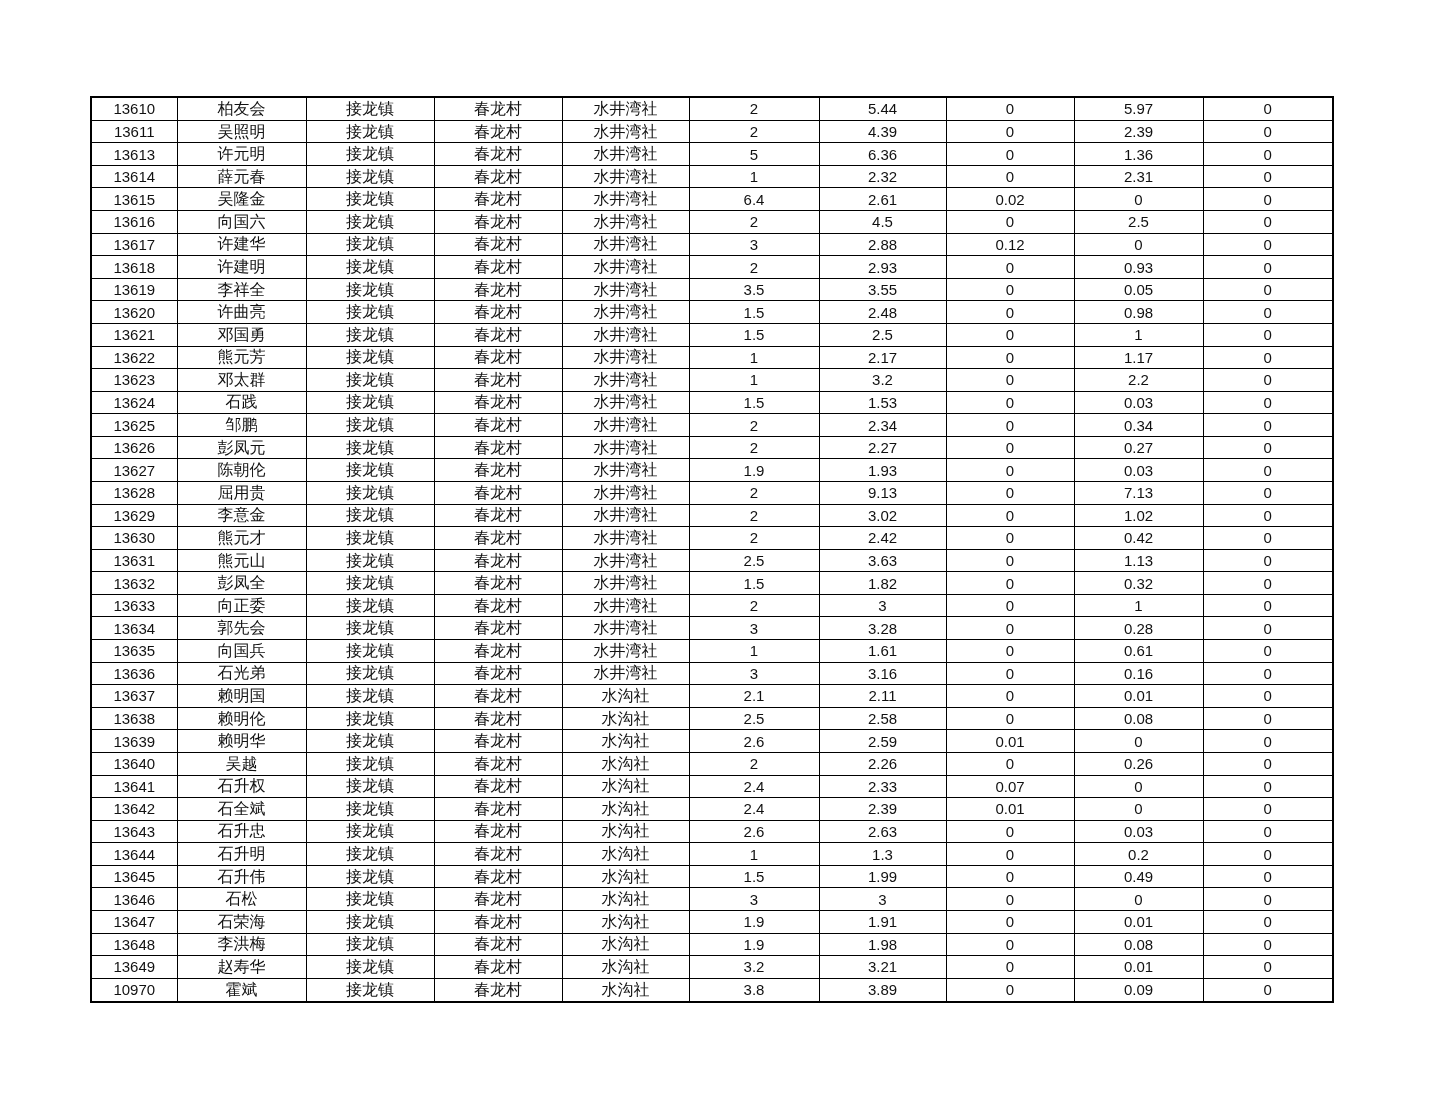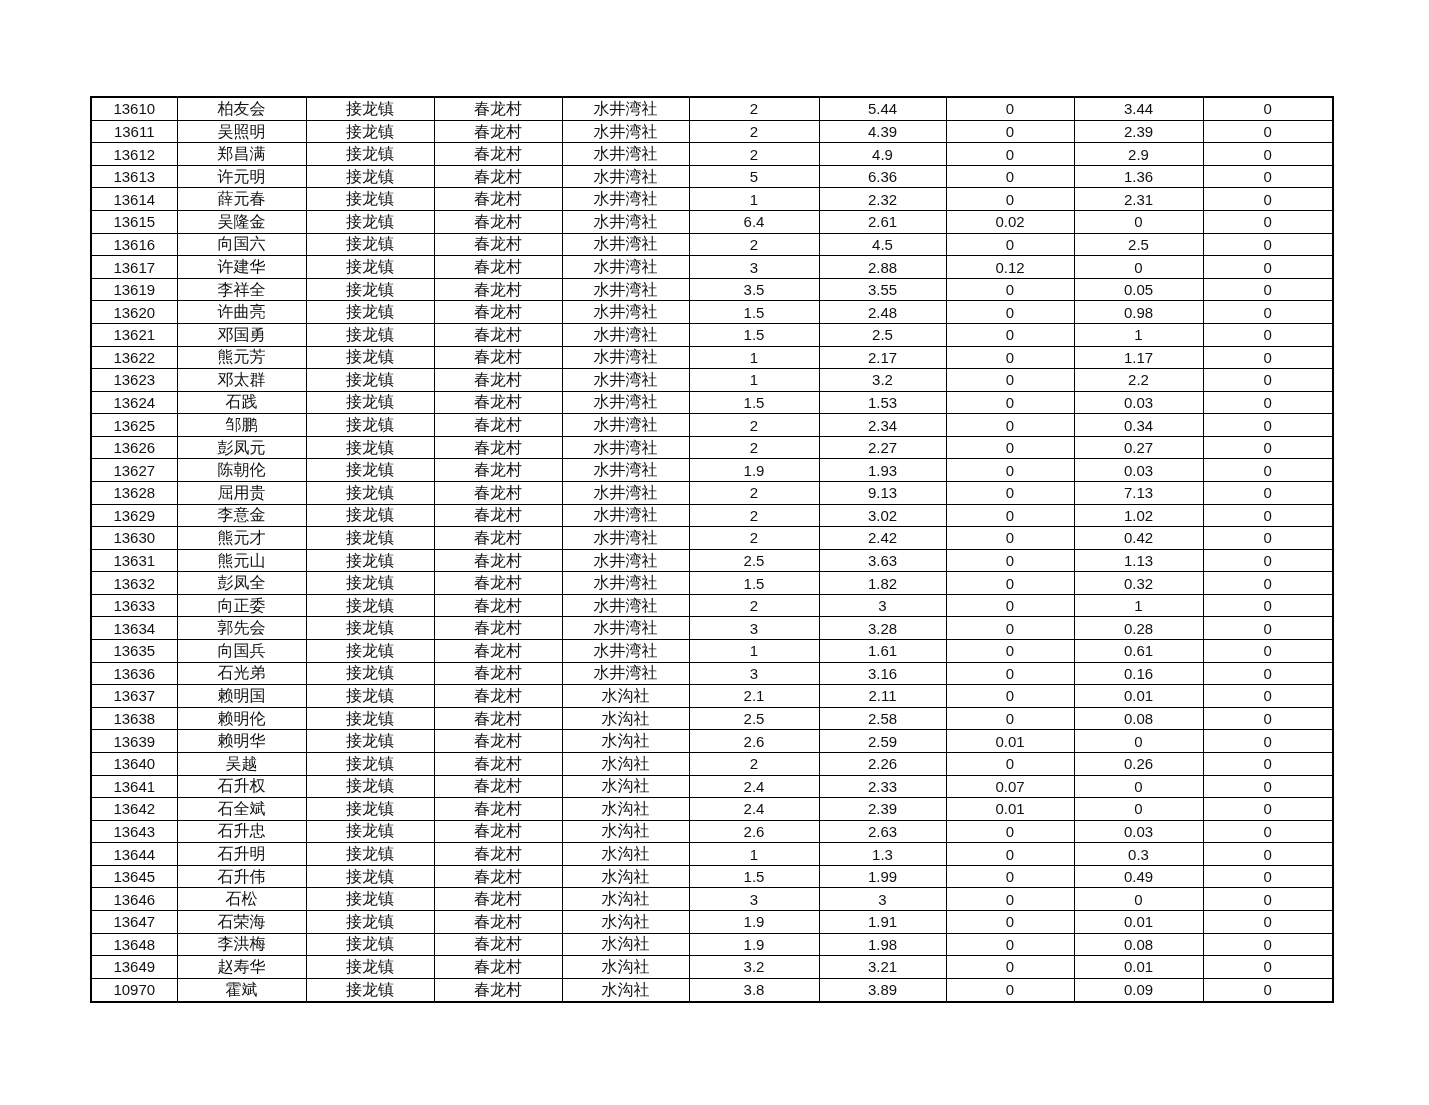--- a/index.html
+++ b/index.html
@@ -68,45 +68,33 @@
     <tbody id="table-body">
         <tr>
           <td class="num">13610</td>
           <td class="cjk">柏友会</td>
           <td class="cjk">接龙镇</td>
           <td class="cjk">春龙村</td>
           <td class="cjk">水井湾社</td>
           <td class="num">2</td>
           <td class="num">5.44</td>
           <td class="num">0</td>
-          <td class="num">3.44</td>
+          <td class="num">5.97</td>
           <td class="num">0</td>
         </tr>
         <tr>
           <td class="num">13611</td>
           <td class="cjk">吴照明</td>
           <td class="cjk">接龙镇</td>
           <td class="cjk">春龙村</td>
           <td class="cjk">水井湾社</td>
           <td class="num">2</td>
           <td class="num">4.39</td>
           <td class="num">0</td>
           <td class="num">2.39</td>
-          <td class="num">0</td>
-        </tr>
-        <tr>
-          <td class="num">13612</td>
-          <td class="cjk">郑昌满</td>
-          <td class="cjk">接龙镇</td>
-          <td class="cjk">春龙村</td>
-          <td class="cjk">水井湾社</td>
-          <td class="num">2</td>
-          <td class="num">4.9</td>
-          <td class="num">0</td>
-          <td class="num">2.9</td>
           <td class="num">0</td>
         </tr>
         <tr>
           <td class="num">13613</td>
           <td class="cjk">许元明</td>
           <td class="cjk">接龙镇</td>
           <td class="cjk">春龙村</td>
           <td class="cjk">水井湾社</td>
           <td class="num">5</td>
           <td class="num">6.36</td>
@@ -156,20 +144,32 @@
           <td class="cjk">接龙镇</td>
           <td class="cjk">春龙村</td>
           <td class="cjk">水井湾社</td>
           <td class="num">3</td>
           <td class="num">2.88</td>
           <td class="num">0.12</td>
           <td class="num">0</td>
           <td class="num">0</td>
         </tr>
         <tr>
+          <td class="num">13618</td>
+          <td class="cjk">许建明</td>
+          <td class="cjk">接龙镇</td>
+          <td class="cjk">春龙村</td>
+          <td class="cjk">水井湾社</td>
+          <td class="num">2</td>
+          <td class="num">2.93</td>
+          <td class="num">0</td>
+          <td class="num">0.93</td>
+          <td class="num">0</td>
+        </tr>
+        <tr>
           <td class="num">13619</td>
           <td class="cjk">李祥全</td>
           <td class="cjk">接龙镇</td>
           <td class="cjk">春龙村</td>
           <td class="cjk">水井湾社</td>
           <td class="num">3.5</td>
           <td class="num">3.55</td>
           <td class="num">0</td>
           <td class="num">0.05</td>
           <td class="num">0</td>
@@ -464,21 +464,21 @@
         </tr>
         <tr>
           <td class="num">13644</td>
           <td class="cjk">石升明</td>
           <td class="cjk">接龙镇</td>
           <td class="cjk">春龙村</td>
           <td class="cjk">水沟社</td>
           <td class="num">1</td>
           <td class="num">1.3</td>
           <td class="num">0</td>
-          <td class="num">0.3</td>
+          <td class="num">0.2</td>
           <td class="num">0</td>
         </tr>
         <tr>
           <td class="num">13645</td>
           <td class="cjk">石升伟</td>
           <td class="cjk">接龙镇</td>
           <td class="cjk">春龙村</td>
           <td class="cjk">水沟社</td>
           <td class="num">1.5</td>
           <td class="num">1.99</td>

